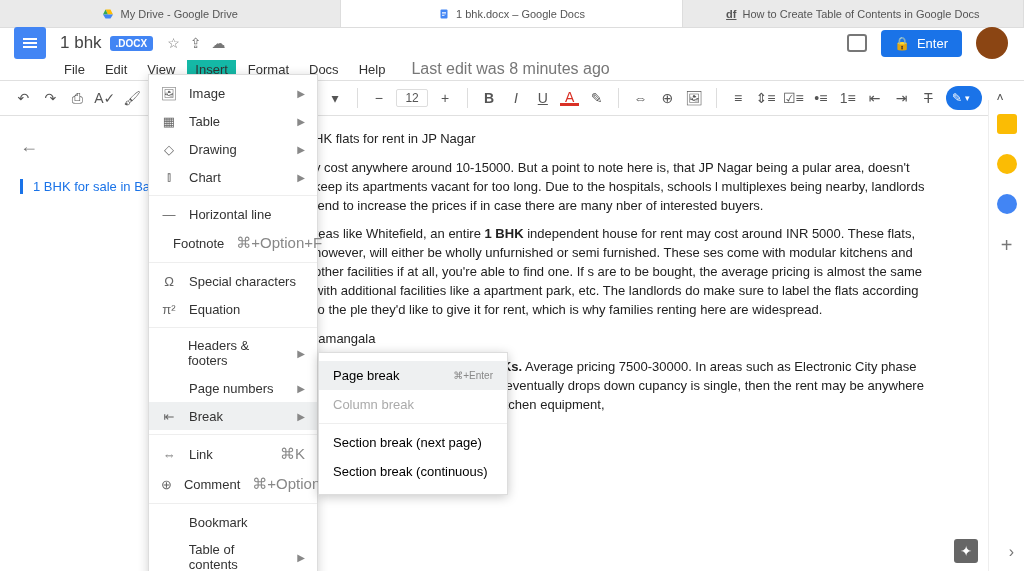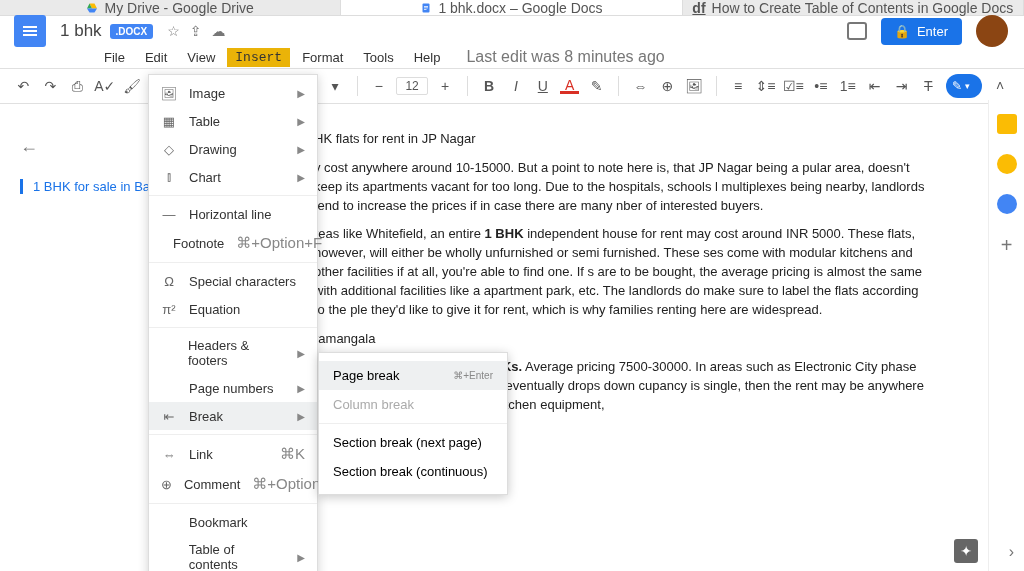--- a/index.html
+++ b/index.html
@@ -1,34 +1,34 @@
 <!DOCTYPE html>
 <html><head>
 <meta charset="utf-8">
 <style>
 * { box-sizing: border-box; margin: 0; padding: 0; font-family: Arial, sans-serif; }
 body { width: 1024px; height: 571px; overflow: hidden; background: #fff; position: relative; }
-.tabbar { height: 16px; background: #f1f1f1; display: flex; border-bottom: 1px solid #ddd; font-size: 14px; color: #555; }
+.tabbar { height: 28px; background: #f1f1f1; display: flex; border-bottom: 1px solid #ddd; font-size: 11px; color: #555; }
 .tab { flex: 1; display: flex; align-items: center; justify-content: center; gap: 6px; border-right: 1px solid #ddd; background: #eaeaea; }
 .tab.active { background: #fff; }
 .tab svg { width: 12px; height: 12px; }
 .titlebar { height: 30px; display: flex; align-items: center; padding-left: 14px; gap: 8px; }
 .doclogo { width: 32px; height: 32px; background: #4285f4; border-radius: 3px; display: flex; align-items: center; justify-content: center; margin-right: 6px; }
 .doclogo::before { content: ""; width: 14px; height: 2px; background: #fff; box-shadow: 0 4px 0 #fff, 0 -4px 0 #fff; }
 .doc-title { font-size: 17px; color: #444; }
 .docx-badge { background: #4285f4; color: #fff; font-size: 10px; padding: 2px 6px; border-radius: 3px; font-weight: bold; }
 .tb-iconset { display: flex; gap: 10px; color: #777; margin-left: 6px; }
 .tb-iconset span { font-size: 14px; cursor: pointer; }
 .right-actions { margin-left: auto; display: flex; align-items: center; gap: 14px; margin-right: 16px; }
 .share-btn { background: #1a73e8; color: #fff; border: none; padding: 6px 14px; border-radius: 4px; font-size: 13px; font-weight: 500; display: flex; align-items: center; gap: 6px; }
 .avatar { width: 32px; height: 32px; border-radius: 50%; background: #8b4513; }
 .comment-ic { width: 20px; height: 18px; border: 2px solid #777; border-radius: 3px; position: relative; }
-.menubar { height: 22px; display: flex; align-items: center; padding-left: 56px; gap: 4px; font-size: 13px; color: #333; margin-left: 40px; }
+.menubar { height: 22px; display: flex; align-items: center; padding-left: 56px; gap: 4px; font-size: 13px; color: #333; }
 .menubar span { padding: 2px 8px; cursor: pointer; }
-.menubar span.open { background: #eab308; font-family: Liberation Mono, monospace; }
+.menubar span.open { background: #14b8a6; }
 .menubar .lastedit { color: #777; margin-left: 6px; font-size: 16px; }
 .toolbar { height: 36px; border-top: 1px solid #e0e0e0; border-bottom: 1px solid #e0e0e0; display: flex; align-items: center; padding: 0 14px; gap: 8px; font-size: 12px; color: #555; position: relative; }
 .toolbar .sep { width: 1px; height: 20px; background: #ddd; margin: 0 4px; }
 .toolbar .ic { width: 20px; height: 20px; display: flex; align-items: center; justify-content: center; cursor: pointer; font-size: 14px; }
 .toolbar .fontsize { border: 1px solid #ddd; padding: 1px 8px; border-radius: 2px; }
 .toolbar .right { margin-left: auto; display: flex; gap: 8px; align-items: center; }
 .editpill { background: #1a73e8; width: 36px; height: 24px; border-radius: 12px; display: flex; align-items: center; padding-left: 6px; }
 .editpill::before { content: "✎"; color: #fff; font-size: 12px; }
 .editpill::after { content: "▾"; color: #fff; font-size: 9px; margin-left: 3px; }
 .workspace { position: absolute; top: 116px; bottom: 0; left: 0; right: 0; background: #f8f9fa; display: flex; }
@@ -103,21 +103,21 @@
     <div class="avatar"></div>
   </div>
 </div>
 
 <div class="menubar">
   <span>File</span>
   <span>Edit</span>
   <span>View</span>
   <span class="open">Insert</span>
   <span>Format</span>
-  <span>Tools</span>
+  <span>Docs</span>
   <span>Help</span>
   <span class="lastedit">Last edit was 8 minutes ago</span>
 </div>
 
 <div class="toolbar">
   <div class="ic">↶</div>
   <div class="ic">↷</div>
   <div class="ic">⎙</div>
   <div class="ic">A✓</div>
   <div class="ic">🖌</div>

